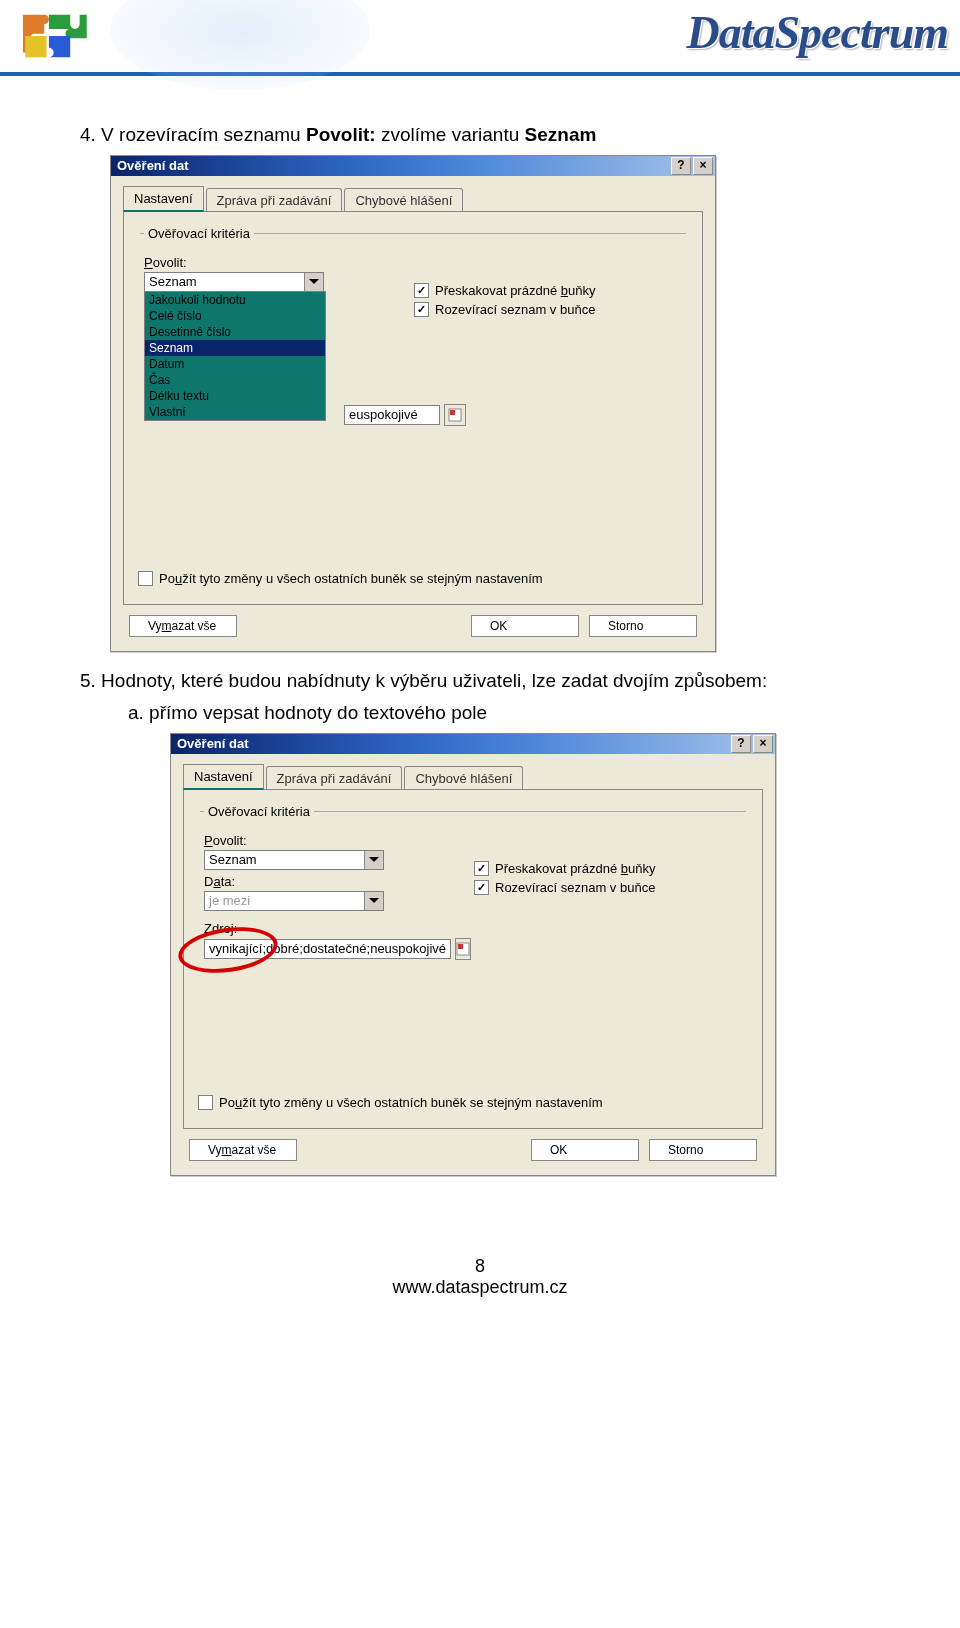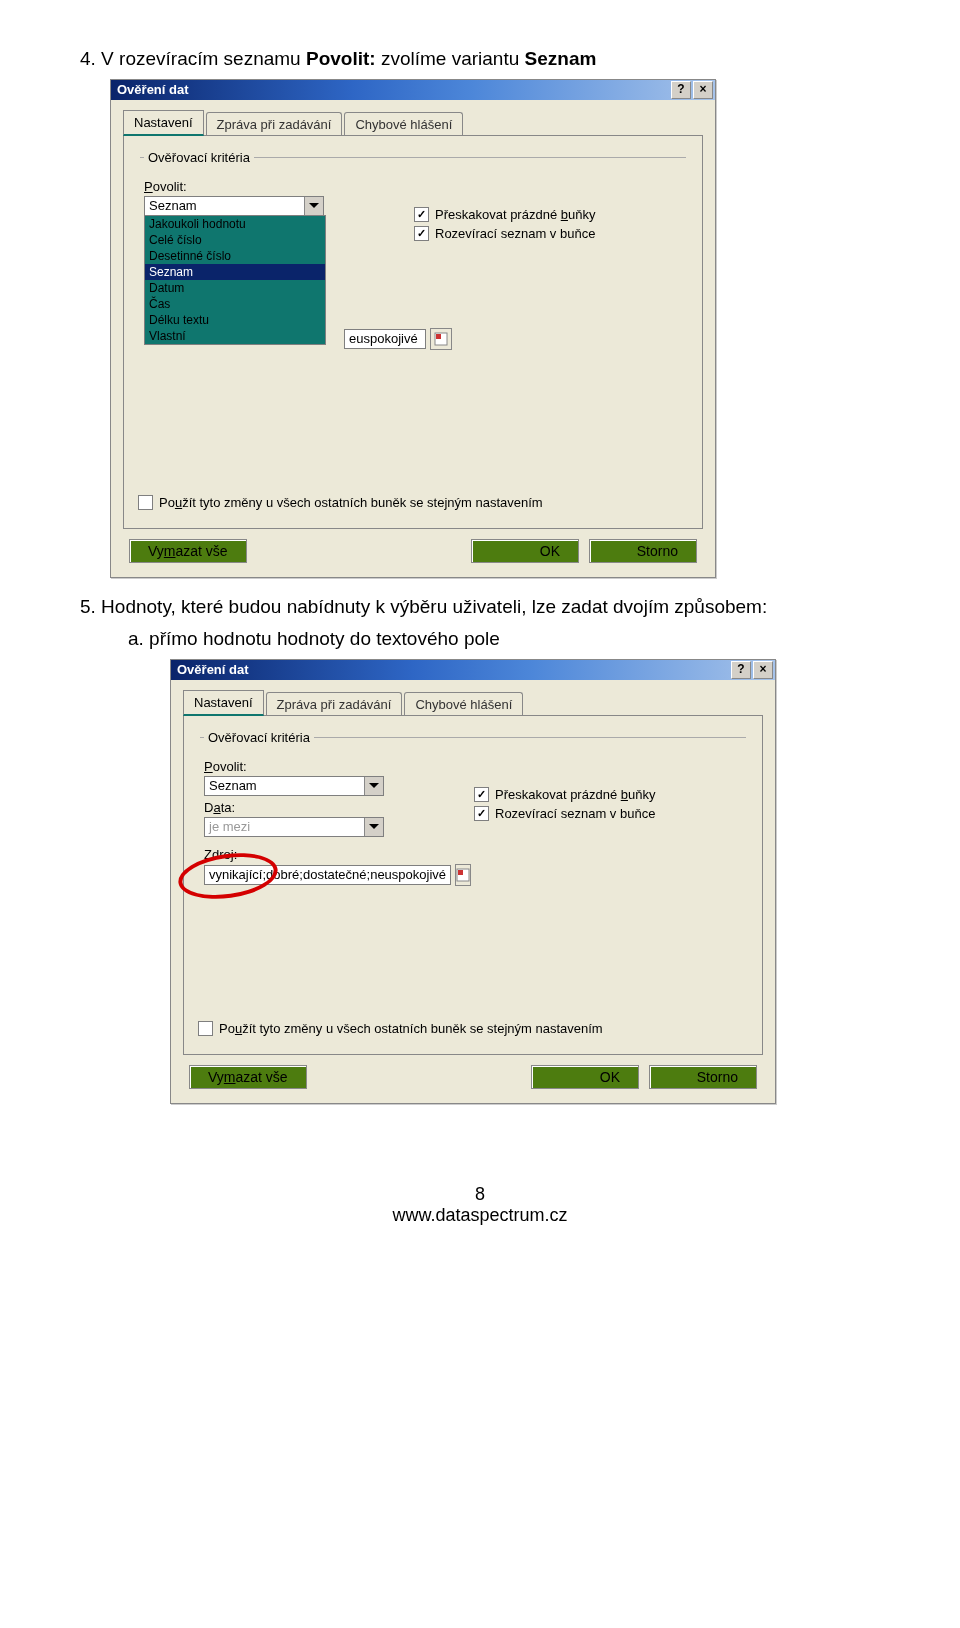--- a/index.html
+++ b/index.html
@@ -110,40 +110,52 @@
   .ref-btn {
     width:20px; height:20px; border:1px solid #888; background:#ece9d8;
     display:inline-flex; align-items:center; justify-content:center; font-size:11px;
   }
   .ref-btn svg{width:14px;height:14px;}
   .footer-btns {
     display:flex; justify-content:space-between; align-items:center;
     padding:10px 6px 4px;
   }
   .btn {
-    border:1px solid #888; background:#4d7c0f;
-    padding:3px 18px; font-size:14px; min-width:70px; text-align:right;
+    border:1px solid #888; background:#ffffff;
+    padding:3px 18px; font-size:12px; min-width:70px; text-align:left;
     box-shadow: inset 1px 1px 0 #fff;
   }
   .footer-btns .right { display:flex; gap:10px;}
   .red-ring {
     position:absolute; border:4px solid #d40000; border-radius:50%;
     width:92px; height:36px; transform:rotate(-8deg);
     pointer-events:none;
   }
   .page-footer {
     text-align:center; font-size:18px; margin-top:80px; padding-bottom:30px;
   }
   u.hotkey { text-decoration: underline; }
 </style>
 </head>
 <body>
 
 <div class="page">
 
+  <div class="banner">
+    <div class="puzzle-icon">
+      <svg viewBox="0 0 60 44">
+        <path fill="#e07b2a" d="M2 4 h18 a4 4 0 0 1 0 8 v8 h-8 a4 4 0 0 0 0 8 h8 v8 h-18 z"></path>
+        <path fill="#2a9d3a" d="M24 4 h18 v8 a4 4 0 0 0 8 0 v-8 h6 v20 h-14 a4 4 0 0 1 0 -8 h-18 z" transform="translate(0,0)"></path>
+        <path fill="#2a5bd6" d="M24 22 h18 v18 h-18 a4 4 0 0 0 0 -8 v-10"></path>
+        <path fill="#e6c22a" d="M4 22 h18 v18 h-18 z"></path>
+      </svg>
+    </div>
+    <div class="globe"></div>
+    <div class="brand">DataSpectrum</div>
+  </div>
 
   <div class="content">
 
     <p class="step-text">
       <span>4.   V rozevíracím seznamu </span><b>Povolit:</b><span> zvolíme variantu </span><b>Seznam</b>
     </p>
 
     <div class="dlg" style="margin-left:30px;">
       <div class="titlebar">
         <span>Ověření dat</span>
@@ -186,21 +198,21 @@
                 </div>
                 <div class="chk">
                   <span class="chkbox checked"></span>
                   <span>Rozevírací seznam v buňce</span>
                 </div>
               </div>
             </div>
           </fieldset>
 
           <div style="position:absolute; left:220px; top:190px;" class="src-row">
-            <div class="textin" style="width:82px;">
+            <div class="textin" style="width:96px;">
               <span>euspokojivé</span>
             </div>
             <div class="ref-btn">
               <svg viewBox="0 0 14 14">
                   <rect x="1" y="1" width="12" height="12" fill="#fff" stroke="#888"></rect>
                   <rect x="2" y="2" width="5" height="5" fill="#c33"></rect>
                 </svg>
             </div>
           </div>
 
@@ -213,21 +225,21 @@
           <div class="btn">Vy<u class="hotkey">m</u>azat vše</div>
           <div class="right">
             <div class="btn">OK</div>
             <div class="btn">Storno</div>
           </div>
         </div>
       </div>
     </div>
 
     <p class="step-text">5.   Hodnoty, které budou nabídnuty k výběru uživateli, lze zadat dvojím způsobem:</p>
-    <p class="step-text" style="margin-left:48px; margin-top:0;">a.   přímo hodnotu hodnoty do textového pole</p>
+    <p class="step-text" style="margin-left:48px; margin-top:0;">a.   přímo vepsat hodnoty do textového pole</p>
 
     <div class="dlg" style="margin-left:90px;">
       <div class="titlebar">
         <span>Ověření dat</span>
         <div class="title-btns">
           <div class="title-btn">?</div>
           <div class="title-btn">×</div>
         </div>
       </div>
       <div class="dlg-body">

